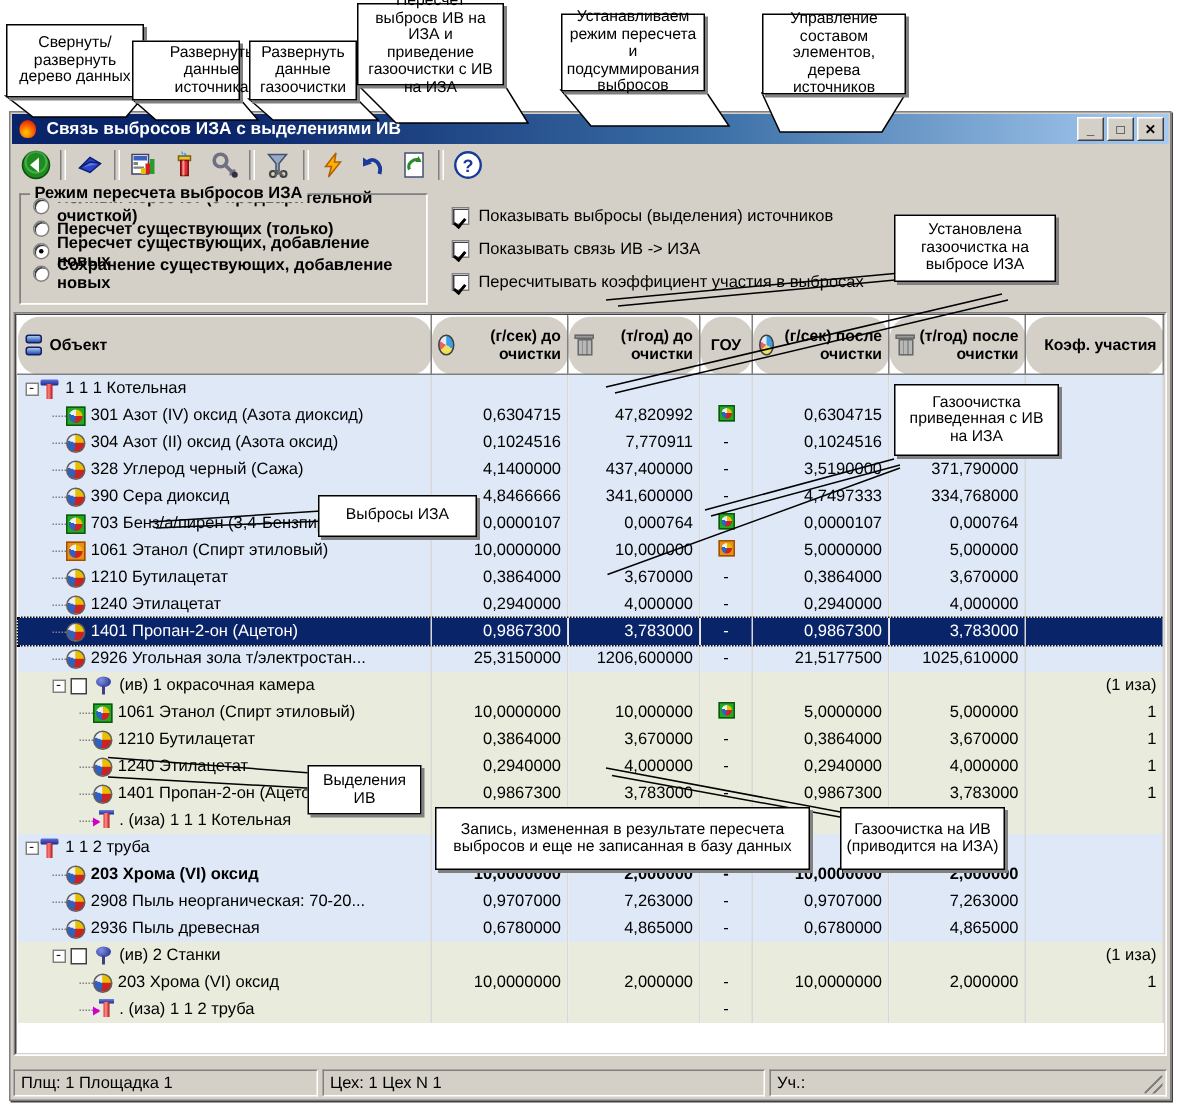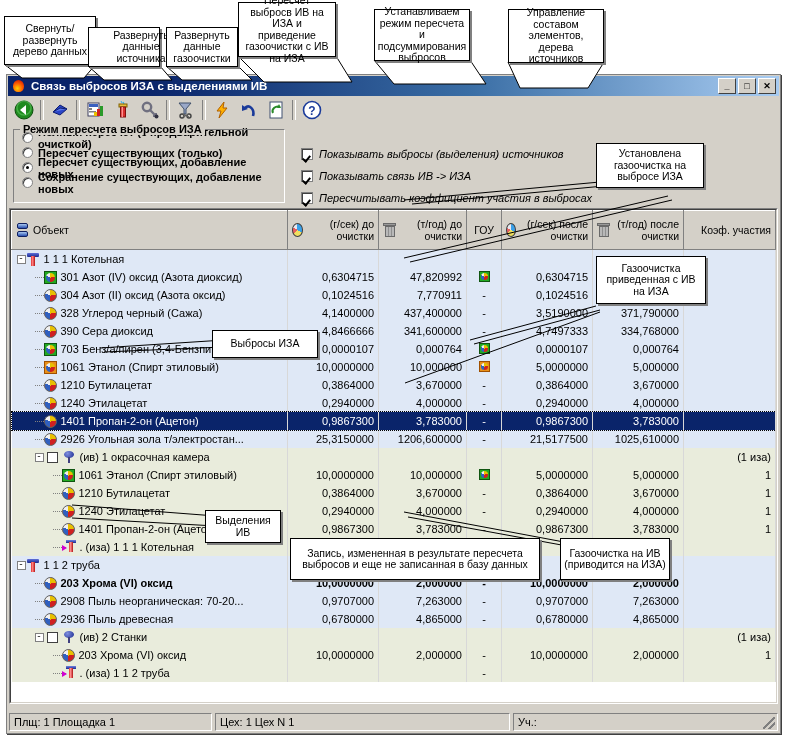--- a/index.html
+++ b/index.html
@@ -78,21 +78,21 @@
   .radiorow{display:flex;align-items:center;height:15px;margin-left:8px;}
   .radiorow:first-of-type{margin-top:11px;}
   .radio{
     width:11px;height:11px;border-radius:50%;background:#fff;
     border:1px solid #808080;box-shadow:inset 1px 1px 0 #404040, inset -1px -1px 0 #fff;
     margin-right:5px;flex:0 0 auto;position:relative;box-sizing:border-box;
   }
   .radio.on::after{
     content:"";position:absolute;left:3px;top:3px;width:3px;height:3px;border-radius:50%;background:#000;
   }
-  .checkcol{margin:18px 0 0 16px;font-style:italic;}
+  .checkcol{margin:8px 0 0 16px;}
   .checkrow{display:flex;align-items:center;height:22px;}
   .cbox{
     width:12px;height:12px;background:#fff;border:1px solid #808080;
     box-shadow:inset 1px 1px 0 #404040;margin-right:6px;flex:0 0 auto;
     position:relative;box-sizing:border-box;
   }
   .cbox.on::after{
     content:"";position:absolute;left:2px;top:5px;width:3px;height:6px;
     border:solid #000;border-width:0 2px 2px 0;transform:rotate(40deg);
   }
@@ -102,24 +102,24 @@
     border:1px solid #808080;border-right-color:#fff;border-bottom-color:#fff;
     box-sizing:border-box;position:relative;overflow:hidden;
   }
   #gridinner{
     position:absolute;left:0;top:0;right:0;bottom:0;
     border:1px solid #404040;border-right-color:#d4d0c8;border-bottom-color:#d4d0c8;
     overflow:hidden;
   }
   table.g{border-collapse:collapse;width:100%;table-layout:fixed;}
   table.g th{
-    background:#d4d0c8;height:38px;font-weight:normal;font-size:10.5px;
+    background:#d4d0c8;height:38px;font-weight:bold;font-size:10.5px;
     border-right:1px solid #808080;border-bottom:1px solid #808080;
     border-top:1px solid #fff;border-left:1px solid #fff;
-    padding:0 4px;vertical-align:middle;
+    padding:0 4px;vertical-align:middle;border-radius:15px;
   }
   th.c-obj{text-align:left;}
   th.c-num{text-align:right;}
   th.c-gou{text-align:center;}
   .thwrap{display:flex;align-items:center;gap:4px;}
   .thwrap.right{}
   .thtext{line-height:12px;}
   table.g td{
     height:18px;font-size:11px;padding:0 4px;white-space:nowrap;overflow:hidden;
     border-right:1px solid #d8d8d8;

